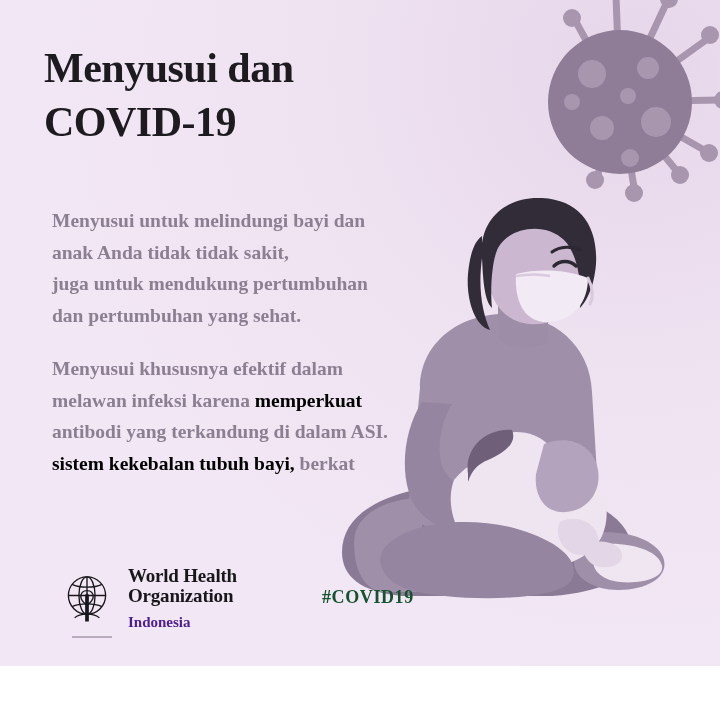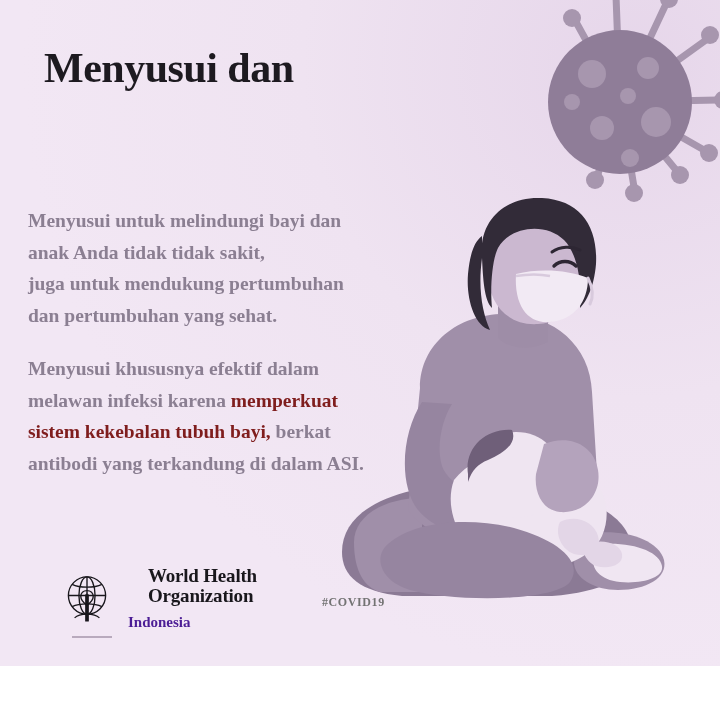--- a/index.html
+++ b/index.html
@@ -43,32 +43,32 @@
     line-height: 1.28;
     font-weight: bold;
     color: #1d1a20;
     letter-spacing: -0.5px;
   }
   .title .line { display: block; }
 
   
   .body-copy {
     position: absolute;
-    left: 28px;
+    left: 52px;
     top: 205px;
     width: 420px;
     color: #8b7f92;
     font-size: 19.5px;
     line-height: 1.62;
     font-weight: bold;
   }
   .para { margin-bottom: 22px; }
   .para:last-child { margin-bottom: 12px; }
   .para .line { display: block; }
-  .hl { color: #7f1d1d; }
+  .hl { color: #000000; }
 
   
   .illustration {
     position: absolute;
     right: 18px;
     bottom: 54px;
     width: 400px;
     height: 420px;
   }
 
@@ -84,21 +84,20 @@
   .who-emblem { width: 62px; height: 62px; flex: 0 0 62px; }
   .who-text {
     color: #19171c;
     line-height: 1.08;
   }
   .who-text .l1, .who-text .l2 {
     font-size: 19px;
     font-weight: bold;
     display: block;
     letter-spacing: -0.2px;
-    margin-left: 20px;
   }
   .who-country {
     display: block;
     margin-top: 7px;
     font-size: 15px;
     font-weight: bold;
     color: #4c1d95;
   }
   .who-rule {
     position: absolute;
@@ -107,22 +106,22 @@
     width: 40px;
     height: 2px;
     background: #b9aabd;
   }
 
   
   .hashtags {
     position: absolute;
     left: 322px;
     bottom: 55px;
-    color: #737373;
-    font-size: 12px;
+    color: #14532d;
+    font-size: 18px;
     font-weight: bold;
     line-height: 1.5;
     letter-spacing: 0.6px;
   }
   .hashtags span { display: block; }
 </style>
 </head>
 <body>
 
 <div id="poster">
@@ -161,34 +160,35 @@
     <circle cx="168" cy="86" r="11" fill="#a796ae"></circle>
     <circle cx="122" cy="146" r="12" fill="#a796ae"></circle>
     <circle cx="176" cy="140" r="15" fill="#a796ae"></circle>
     <circle cx="148" cy="114" r="8" fill="#a796ae"></circle>
     <circle cx="150" cy="176" r="9" fill="#a796ae"></circle>
     <circle cx="92" cy="120" r="8" fill="#a796ae"></circle>
   </svg>
 
   <div class="title">
     <span class="line">Menyusui dan</span>
+    <span class="line">COVID-19</span>
   </div>
 
   <div class="body-copy">
     <div class="para">
       <span class="line">Menyusui untuk melindungi bayi dan</span>
       <span class="line">anak Anda tidak tidak sakit,</span>
       <span class="line">juga untuk mendukung pertumbuhan</span>
       <span class="line">dan pertumbuhan yang sehat.</span>
     </div>
     <div class="para">
       <span class="line">Menyusui khususnya efektif dalam</span>
       <span class="line"><span>melawan infeksi karena </span><span class="hl">memperkuat</span></span>
+      <span class="line">antibodi yang terkandung di dalam ASI.</span>
       <span class="line"><span class="hl">sistem kekebalan tubuh bayi,</span><span> berkat</span></span>
-      <span class="line">antibodi yang terkandung di dalam ASI.</span>
     </div>
   </div>
 
   <svg class="illustration" viewBox="0 0 400 420">
 
     <path d="M40 360 C40 316 96 292 176 292 C268 292 330 318 330 360 C330 386 300 400 250 404 L100 404 C58 400 40 384 40 360 Z" fill="#8b7a95"></path>
 
     <path d="M284 342 C318 336 356 346 362 368 C366 386 344 398 316 398 C292 398 272 386 272 370 Z" fill="#a08fa9"></path>
     <path d="M300 352 C332 350 358 360 360 374 C362 386 340 392 318 390 C298 388 288 376 292 364 Z" fill="#f0e6f2"></path>
 

